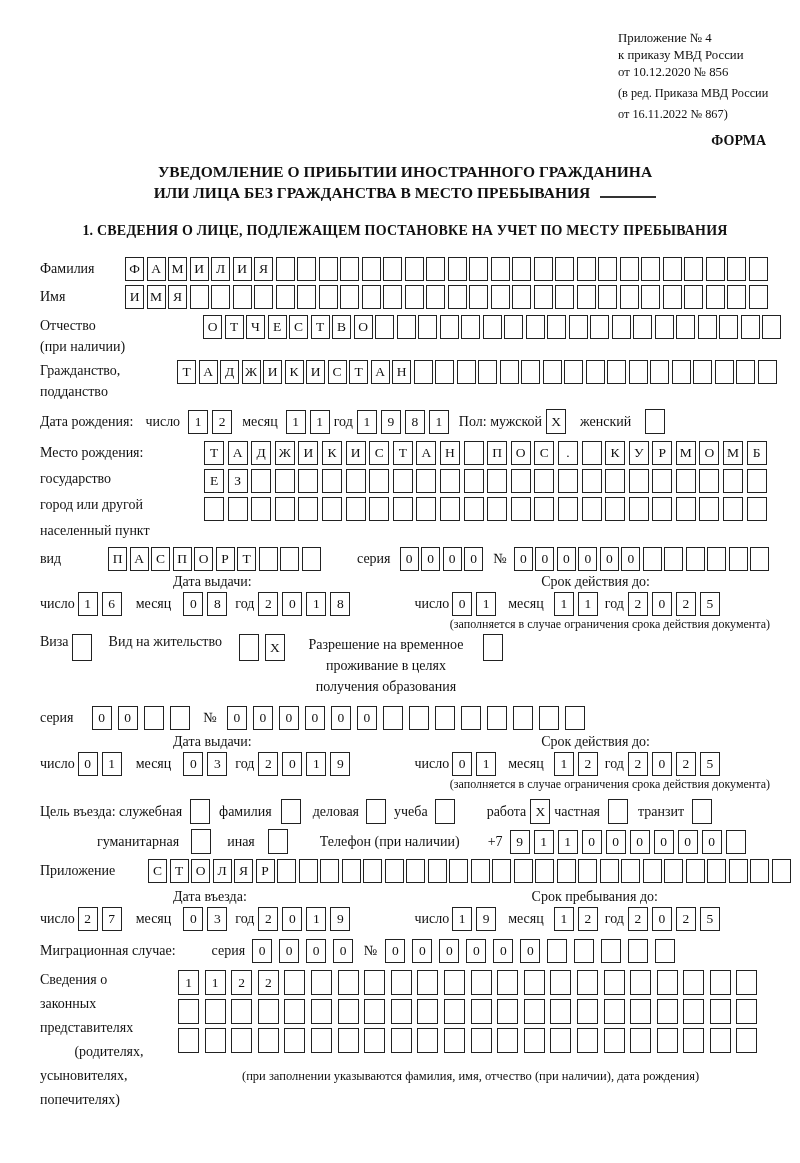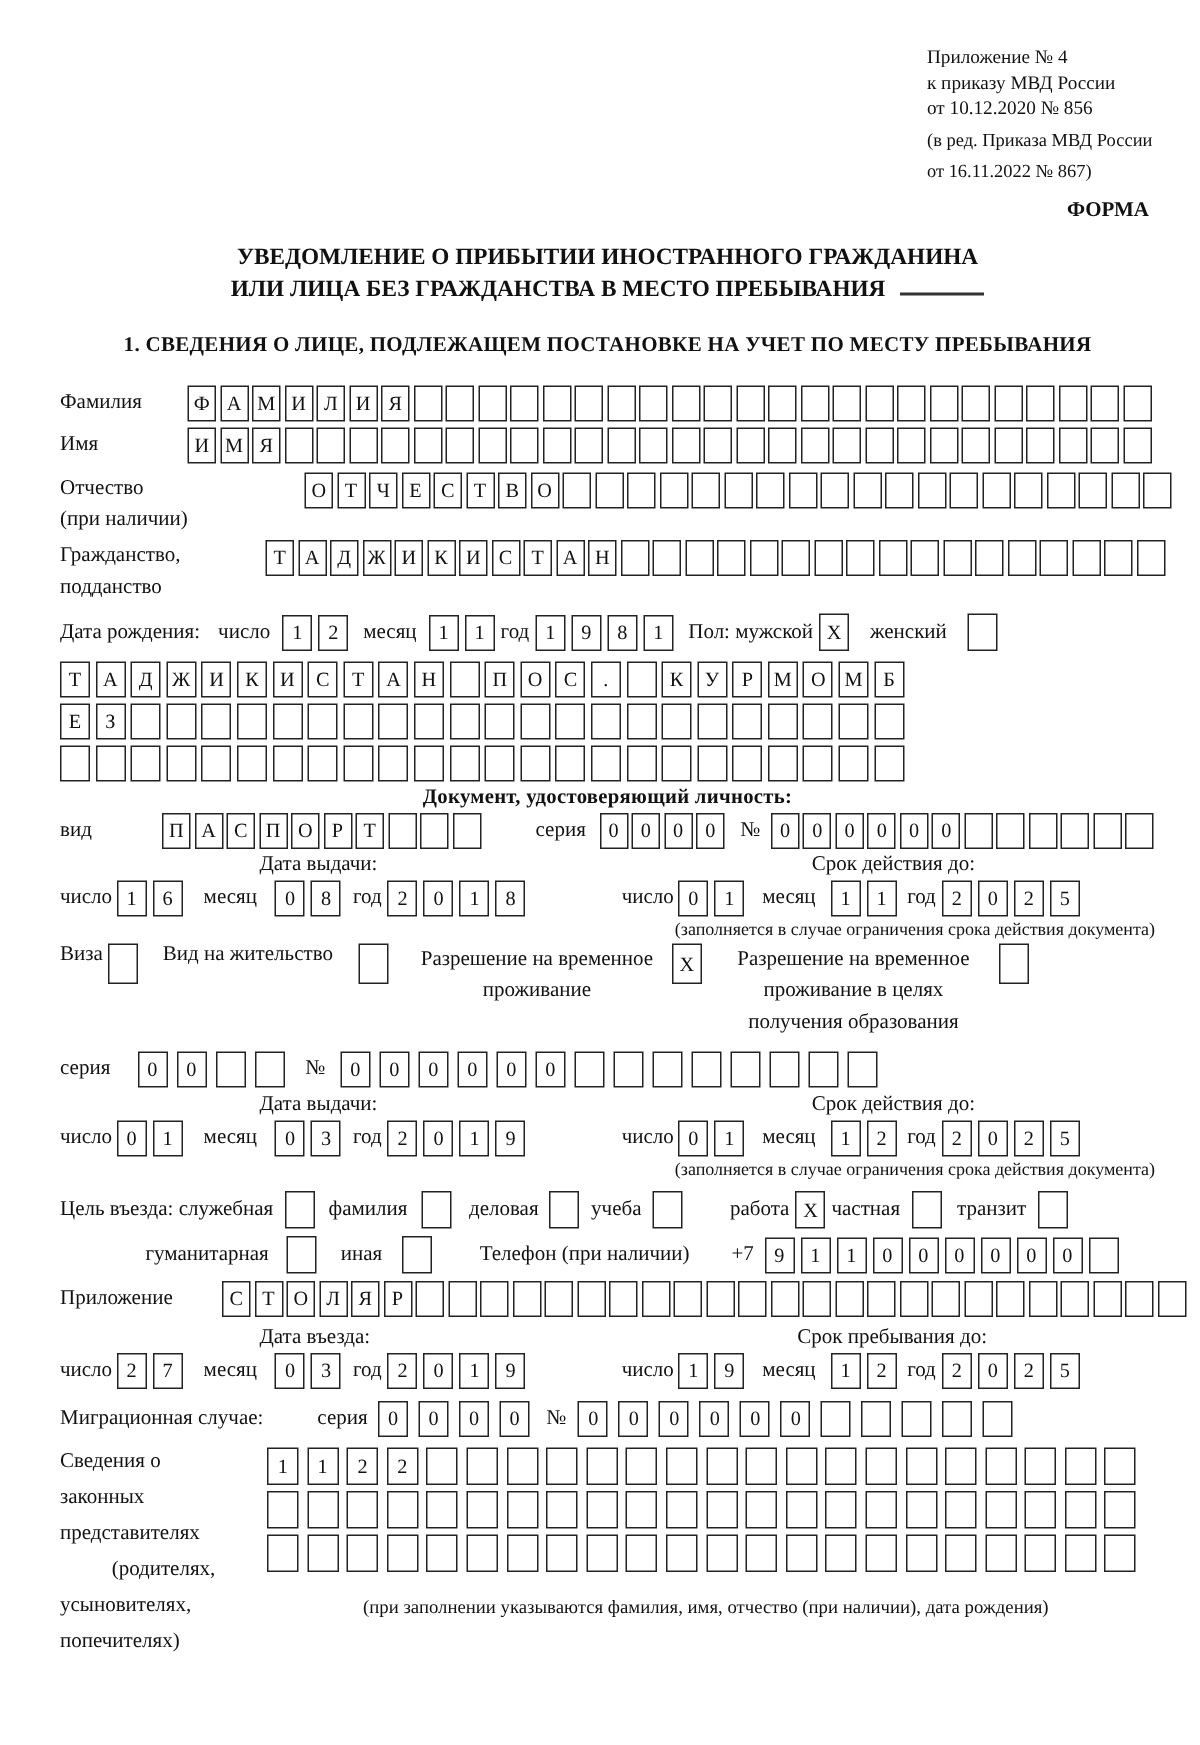--- a/index.html
+++ b/index.html
@@ -240,20 +240,26 @@
     <span class="cells check-s" style="margin-left:4px;">
         <span class="cell">X</span>
       </span>
     <span class="lbl" style="margin-left:14px;">женский</span>
     <span class="cells check-s" style="margin-left:14px;">
         <span class="cell"></span>
       </span>
   </div>
 
   <div class="tl-row" style="margin-top:6px;">
+    <span class="tl-label" style="width:164px; line-height:26px;">
+      <span style="display:block;">Место рождения:</span>
+      <span style="display:block;">государство</span>
+      <span style="display:block;">город или другой</span>
+      <span style="display:block;">населенный пункт</span>
+    </span>
     <span style="display: flex; flex-direction: column;">
       <span class="cells wide" style="margin-top:1px;">
           <span class="cell">Т</span>
           <span class="cell">А</span>
           <span class="cell">Д</span>
           <span class="cell">Ж</span>
           <span class="cell">И</span>
           <span class="cell">К</span>
           <span class="cell">И</span>
           <span class="cell">С</span>
@@ -322,21 +328,20 @@
           <span class="cell"></span>
           <span class="cell"></span>
           <span class="cell"></span>
           <span class="cell"></span>
           <span class="cell"></span>
           <span class="cell"></span>
         </span>
     </span>
   </div>
 
-  <div class="section-heading" style="margin-top:2px; font-size:13.8px;">Документ, удостоверяющий личность:</div>
 
   <div class="frow" style="margin-top:3px;">
     <span class="lbl" style="width:68px;">вид</span>
     <span class="cells">
         <span class="cell">П</span>
         <span class="cell">А</span>
         <span class="cell">С</span>
         <span class="cell">П</span>
         <span class="cell">О</span>
         <span class="cell">Р</span>
@@ -418,21 +423,20 @@
 
   <div class="tl-row" style="margin-top:2px;">
     <span class="lbl">Виза</span>
     <span class="cells check" style="margin-left:3px;">
         <span class="cell"></span>
       </span>
     <span class="lbl" style="margin-left:17px;">Вид на жительство</span>
     <span class="cells check" style="margin-left:17px;">
         <span class="cell"></span>
       </span>
-    <span class="lbl" style="margin-left:15px; width:168px; text-align:center; line-height:21px; white-space:normal;">Разрешение на временное проживание</span>
     <span class="cells check" style="margin-left:6px;">
         <span class="cell">X</span>
       </span>
     <span class="lbl" style="margin-left:12px; width:178px; text-align:center; line-height:21px; white-space:normal;">Разрешение на временное проживание в целях получения образования</span>
     <span class="cells check" style="margin-left:8px;">
         <span class="cell"></span>
       </span>
   </div>
 
   <div class="frow" style="margin-top:9px;">

